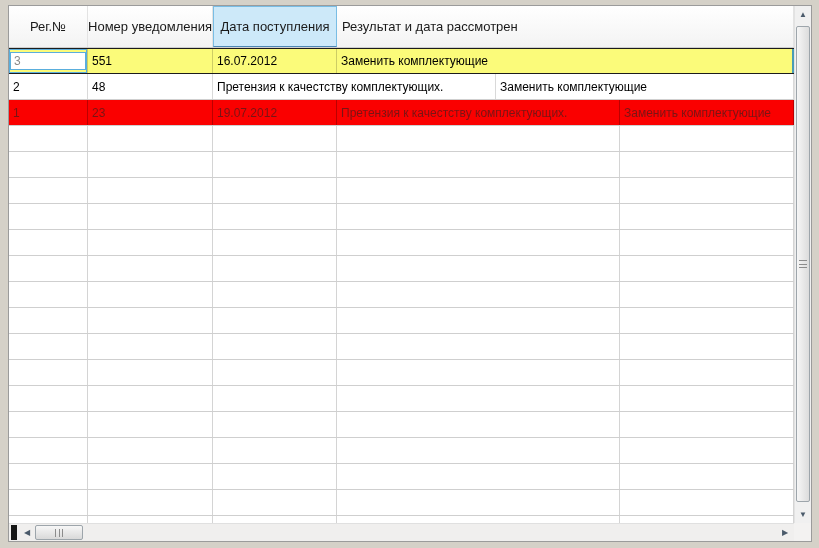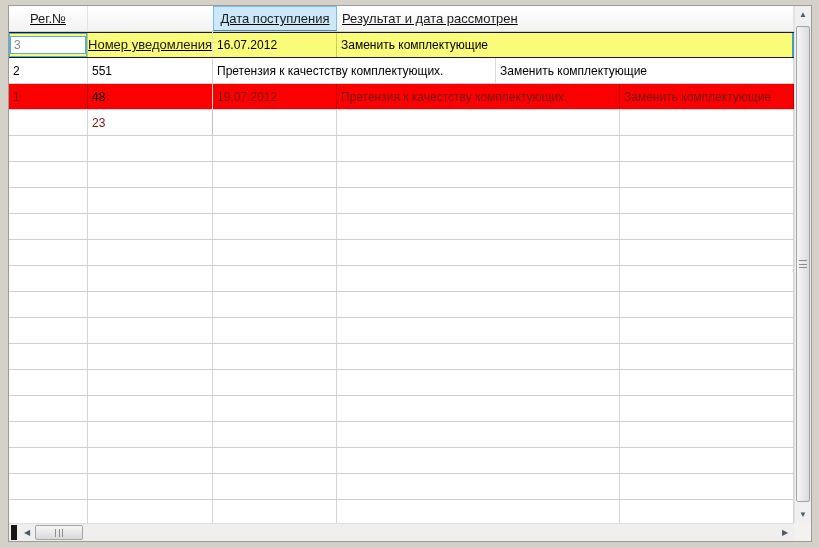--- a/index.html
+++ b/index.html
@@ -10,33 +10,33 @@
   }
   .grid {
     position:absolute; left:8px; top:5px; width:804px; height:537px;
     background:#fff; border:1px solid #9b9b9b;
   }
   .content {
     position:absolute; left:0; top:0; right:17px; bottom:18px;
     overflow:hidden; background:#fff;
   }
   
-  .header-row { display:flex; height:26px; border-bottom:1px solid #cfcfcf; background:linear-gradient(#ffffff,#f3f3f3);text-decoration:underline; }
+  .header-row { display:flex; height:42px; border-bottom:1px solid #cfcfcf; background:linear-gradient(#ffffff,#f3f3f3); }
   .hcell {
     display:flex; align-items:center; justify-content:center;
     font-size:13px; color:#1a1a1a; white-space:nowrap; overflow:hidden;
     border-right:1px solid #e3e3e3; height:100%;
   }
   .hcell.left { justify-content:flex-start; padding-left:5px; }
   .hcell.selected {
     background:#cde9f9;
     border:1px solid #79bde4; border-bottom:1px solid #4d88b5;
   }
   
-  .c0 { width:79px; } .c1 { width:125px;margin-top:26px; } .c2 { width:124px; }
+  .c0 { width:79px; } .c1 { width:125px; } .c2 { width:124px; }
   .c3 { width:283px; } .c4 { flex:1; }
   
   .row { display:flex; height:26px; border-bottom:1px solid #cfcfcf; background:#fff; }
   .cell {
     display:flex; align-items:center; padding-left:4px;
     font-size:12px; color:#000; white-space:nowrap; overflow:hidden;
     border-right:1px solid #d9d9d9; height:100%; position:relative;
   }
   .row-yellow { background:#fbfb7a; }
   .row-yellow .cell { border-right-color:rgba(0,0,0,0.18); }

